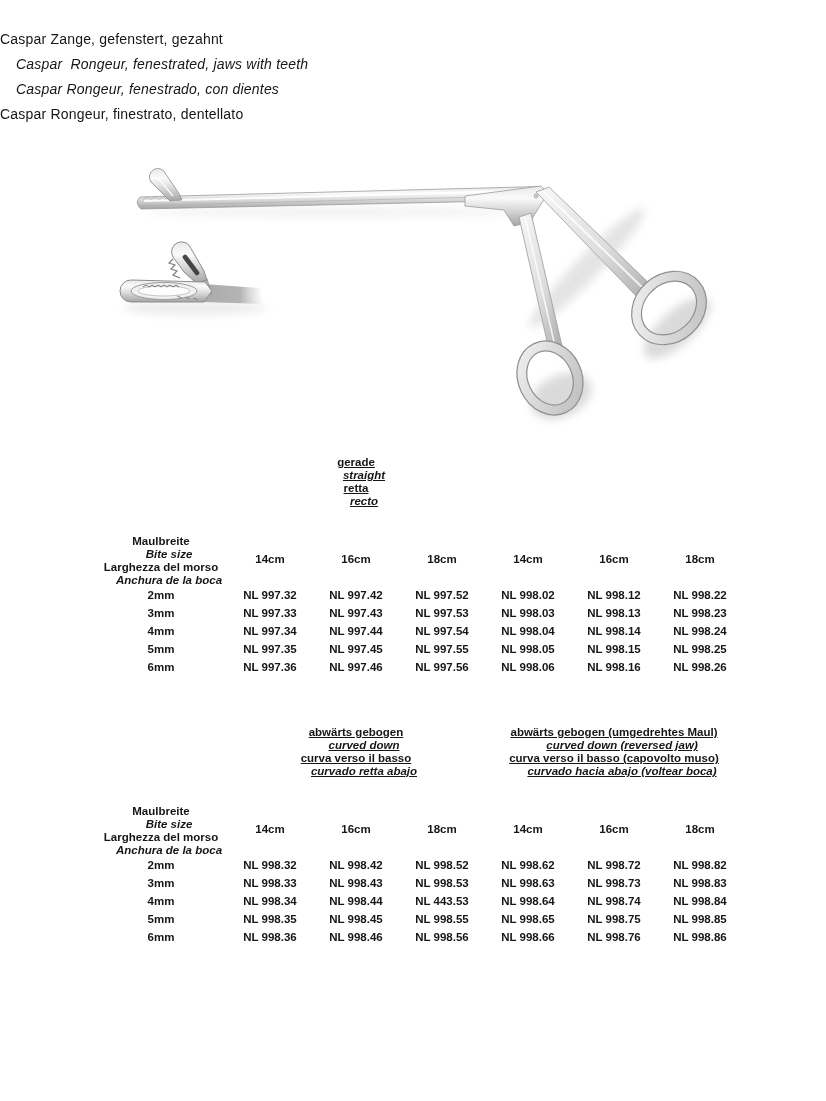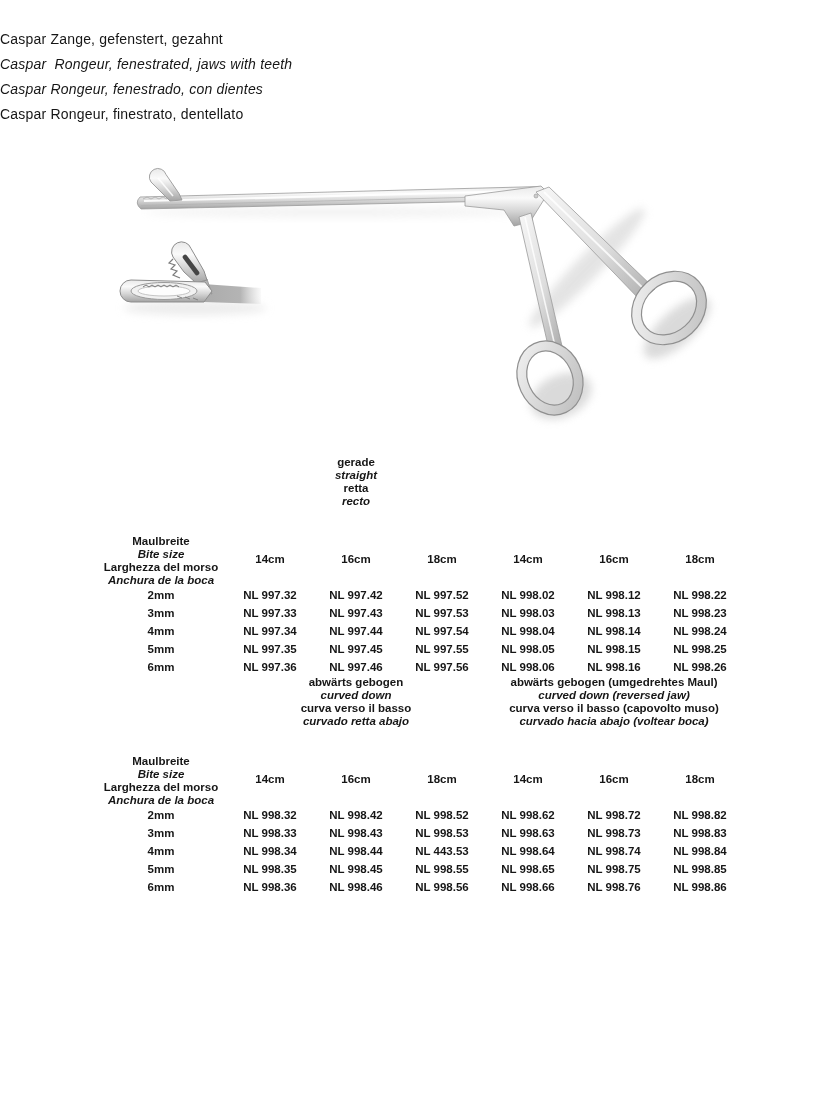--- a/index.html
+++ b/index.html
@@ -3,30 +3,30 @@
 <meta charset="utf-8">
 <style>
   html,body{margin:0;padding:0;background:#ffffff;}
   .page{
     position:relative;width:826px;height:1101px;background:#ffffff;overflow:hidden;
     font-family:"Liberation Sans","DejaVu Sans",sans-serif;color:#161616;
   }
   
   .title-block{position:absolute;top:27px;left:0;width:100%;text-align:left;}
   .title-line{font-size:14px;line-height:25px;white-space:pre;letter-spacing:.2px;}
-  .italic{font-style:italic;}
+  .italic{font-style:italic;padding-left:16px;}
   
   .instrument{position:absolute;left:85px;top:160px;margin:0;width:660px;height:290px;}
   
   .product-table{position:absolute;left:95px;width:648px;}
   #table-0{top:456px;}
-  #table-1{top:676px;}
+  #table-1{top:726px;}
   .trow{display:grid;grid-template-columns:132px repeat(6,86px);}
   .cell{text-align:center;font-weight:bold;font-size:11.5px;}
-  .group-row .cell{height:52px;}
+  .group-row .cell{height:52px;text-decoration:underline;}
   .group-cell{grid-column:span 3;}
   .hline{line-height:13px;white-space:nowrap;}
   .size-row{height:54px;margin-top:24px;}
   .size-row .cell{height:54px;}
   .label-block{padding-top:3px;box-sizing:border-box;}
   .size-cell{display:flex;align-items:center;justify-content:center;}
   .data-row .cell{line-height:18px;height:18px;white-space:nowrap;}
 </style>
 </head>
 <body>

